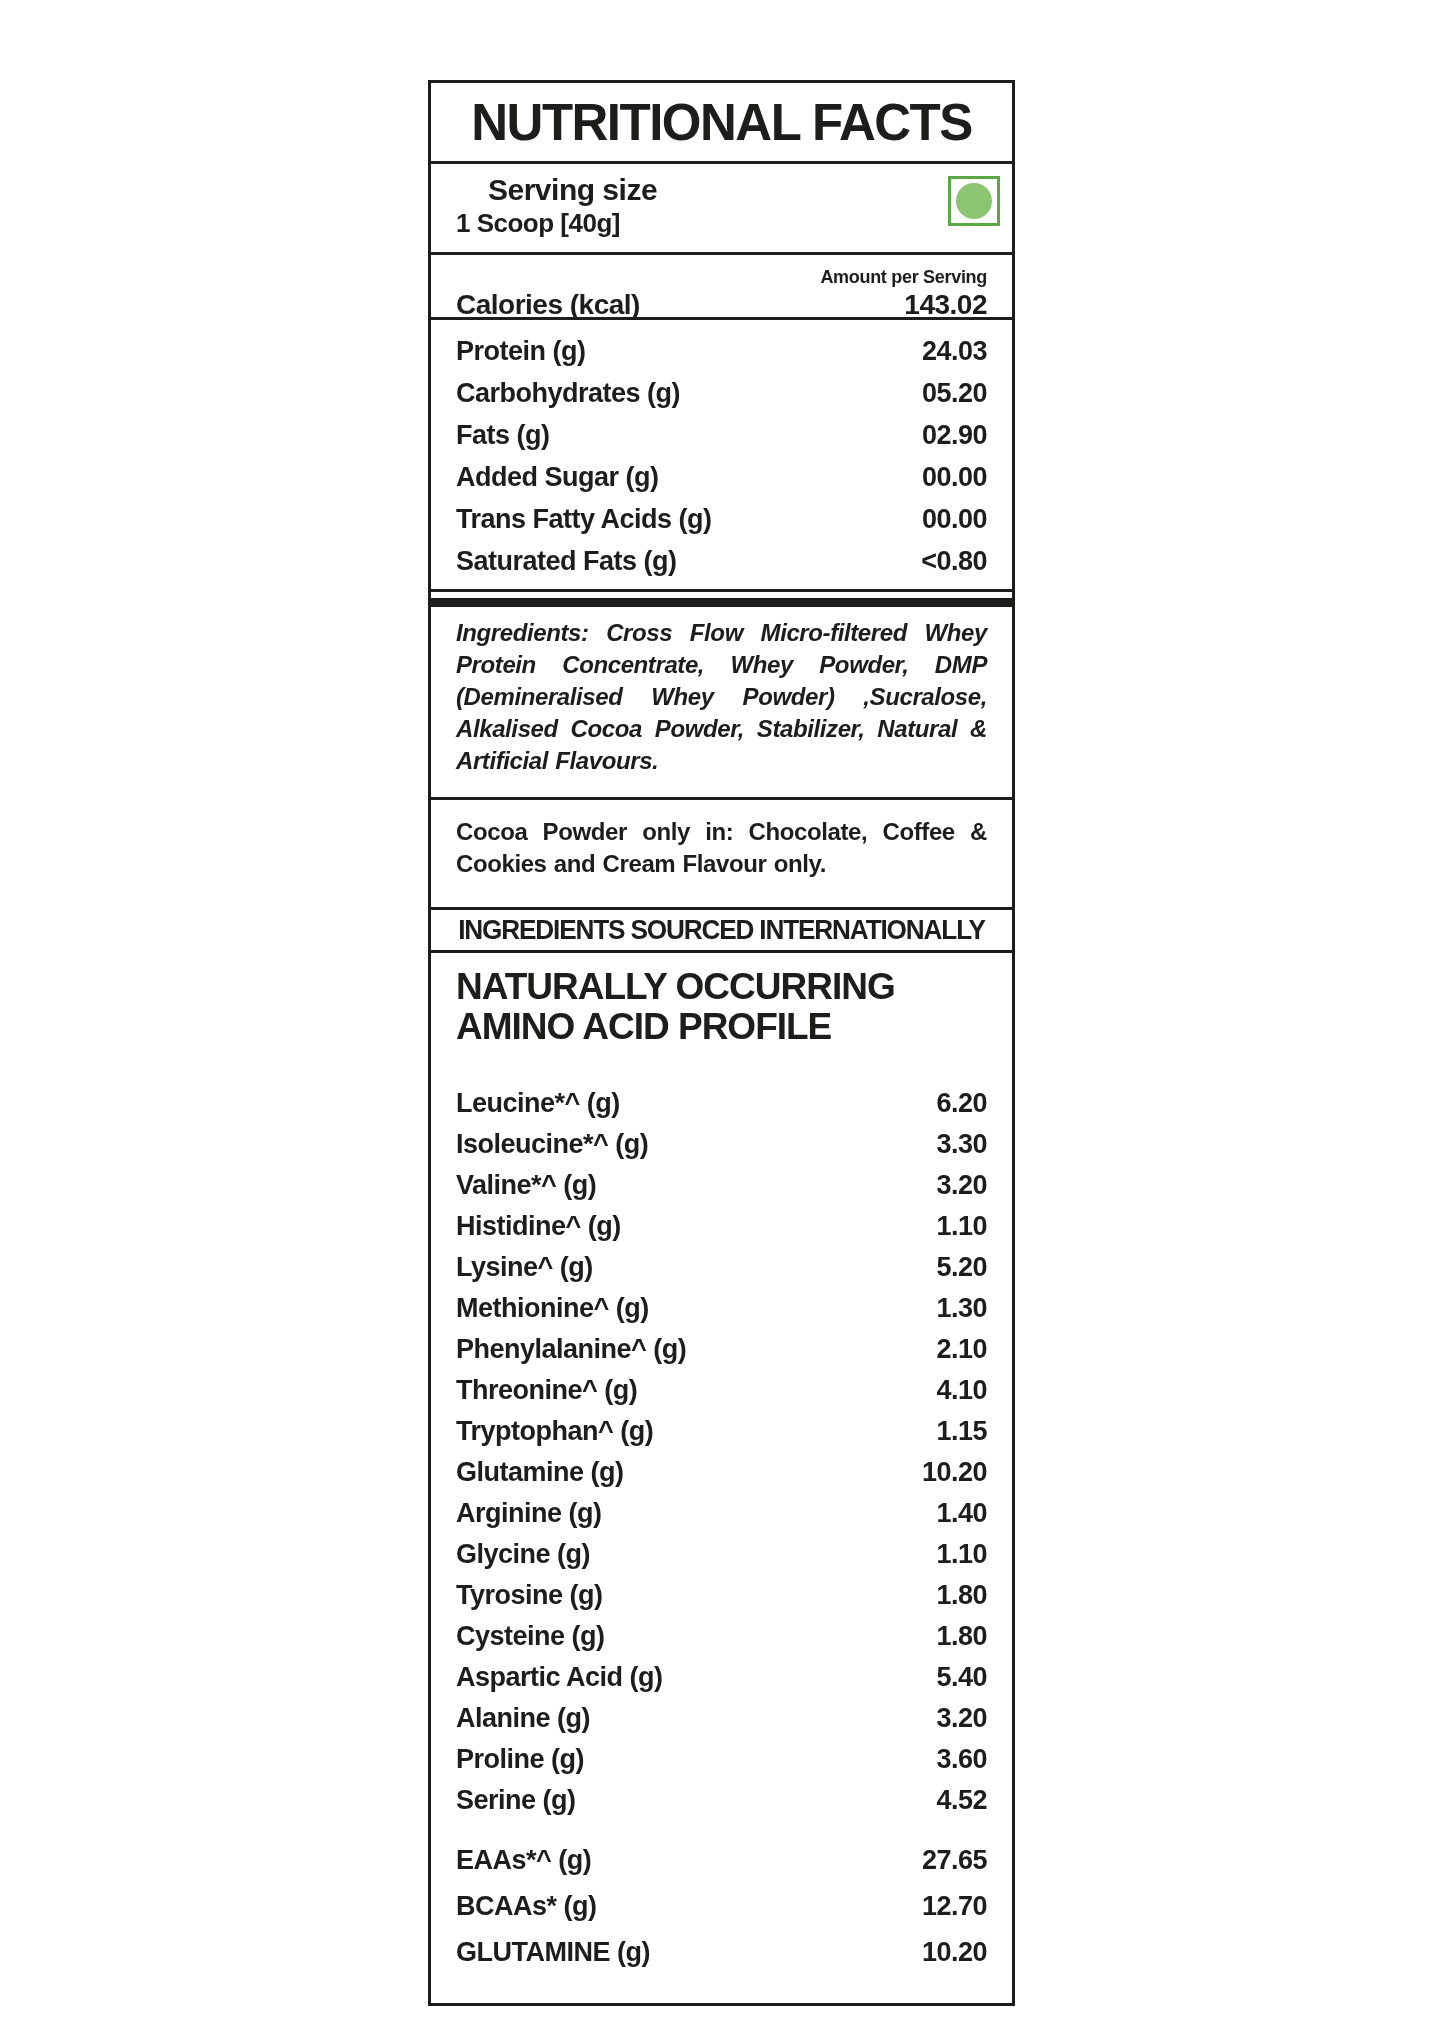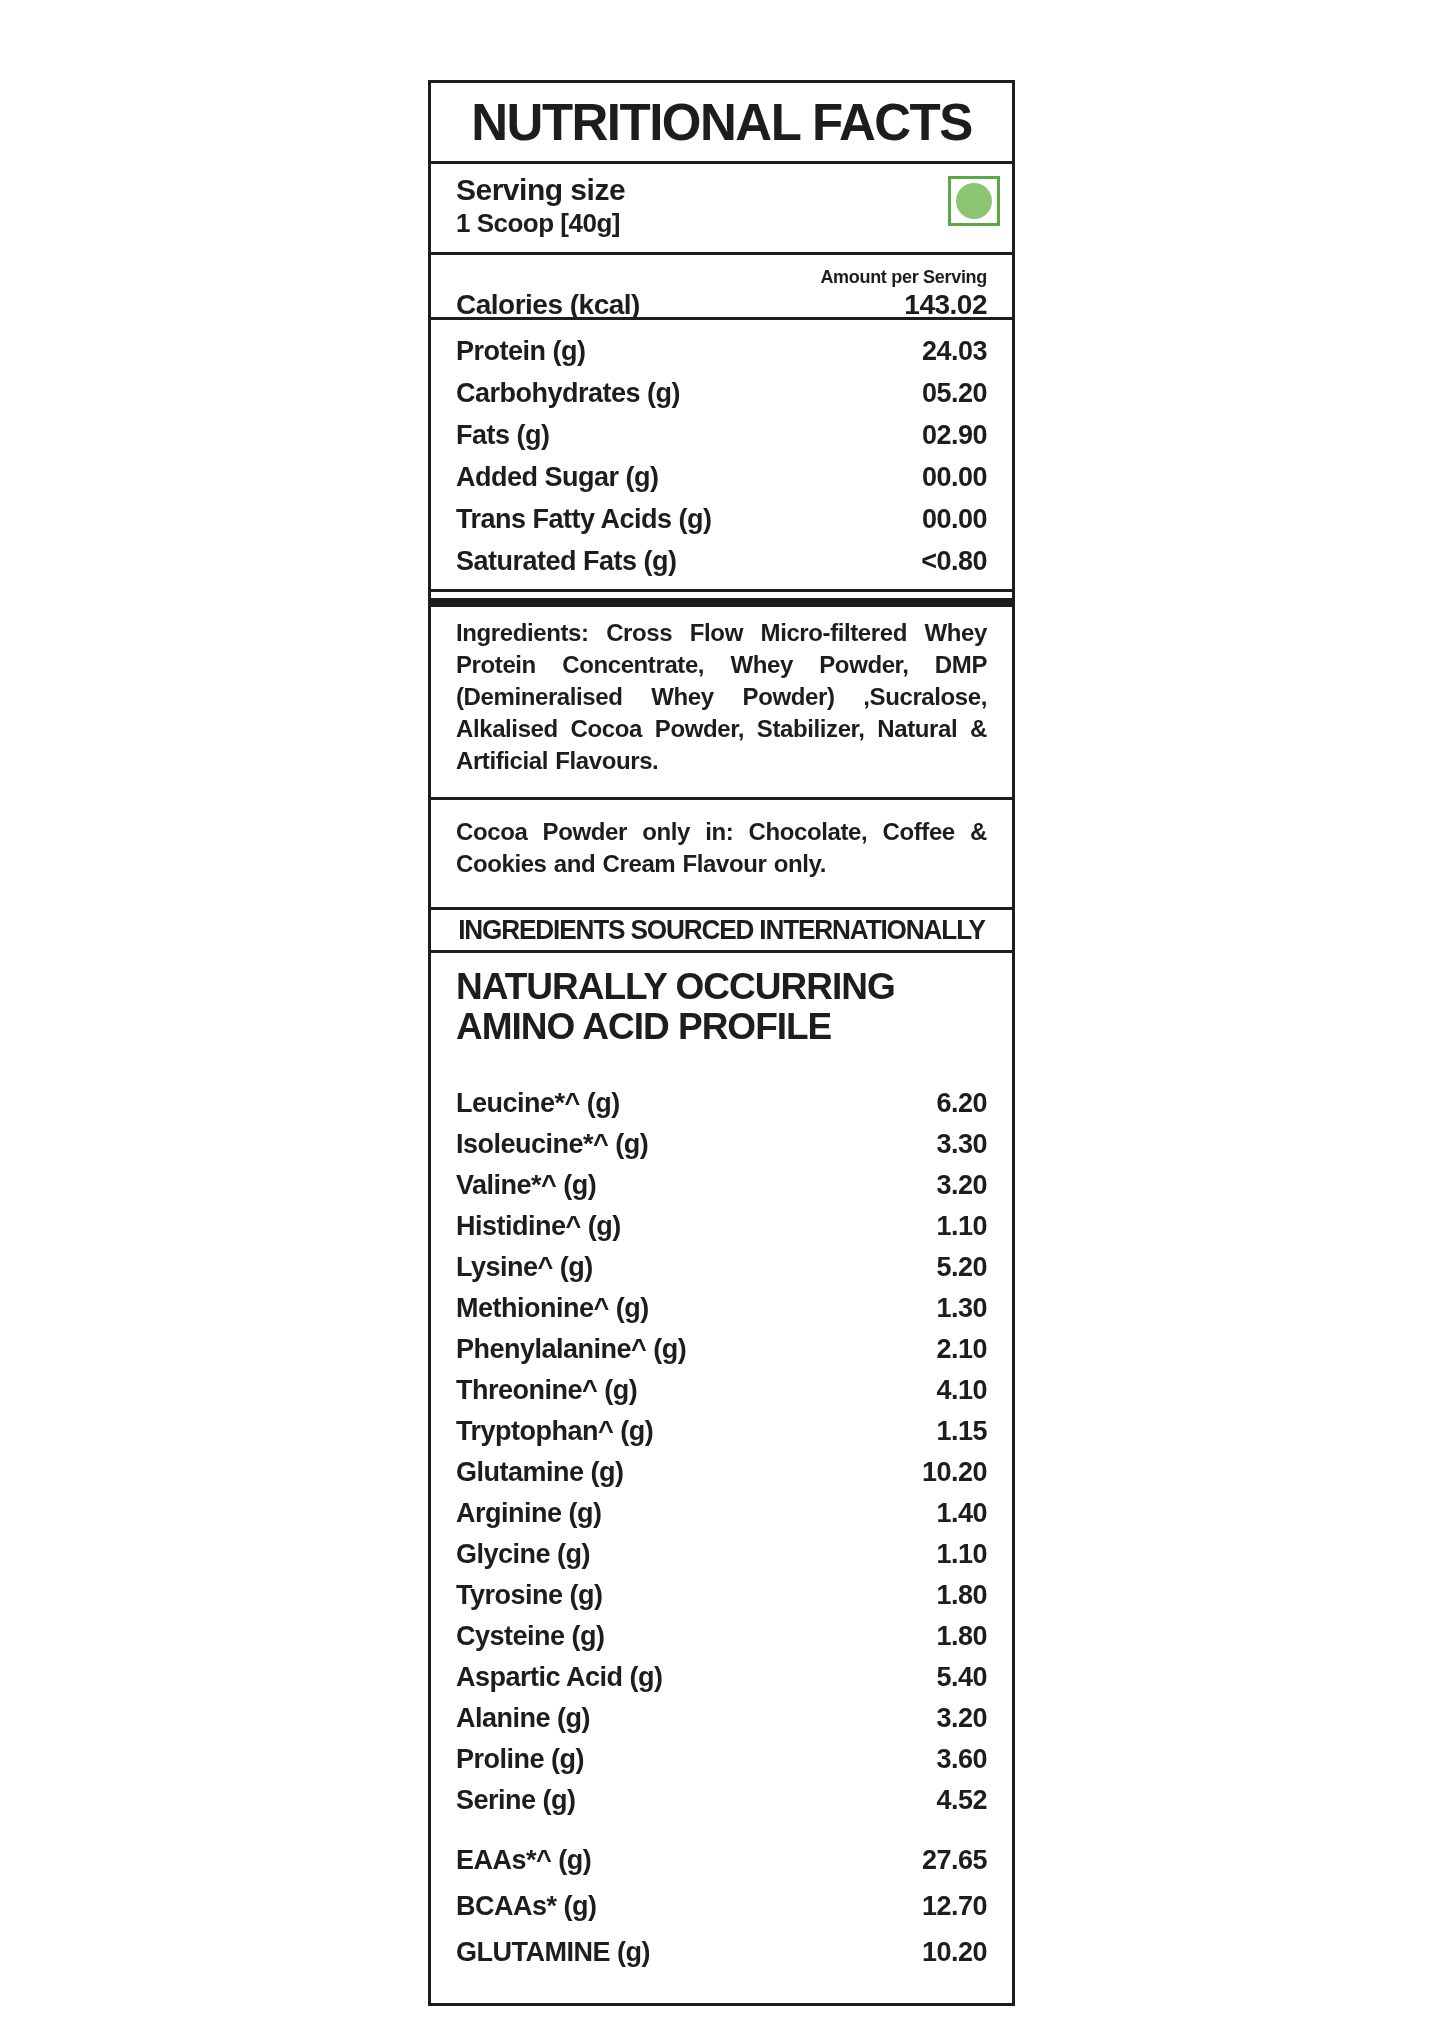--- a/index.html
+++ b/index.html
@@ -18,21 +18,21 @@
   .sec + .sec{border-top:3px solid #1d1d1b;}
   .title-sec{
     height:78px;display:flex;align-items:center;justify-content:center;
   }
   .title-sec h1{
     margin:0;font-size:51px;letter-spacing:-1.5px;white-space:nowrap;
   }
   .serving-sec{
     height:91px;position:relative;padding:8px 25px 0 25px;
   }
-  .serving-size{font-size:30px;line-height:36px;letter-spacing:-0.5px;}
+  .serving-size{font-size:30px;line-height:36px;letter-spacing:-0.5px;margin-left:32px;}
   .serving-value{font-size:26px;line-height:31px;letter-spacing:-0.5px;}
   .veg-mark{
     position:absolute;top:12px;right:12px;width:52px;height:50px;
     border:3px solid #5ba845;box-sizing:border-box;background:#fff;
     display:flex;align-items:center;justify-content:center;
   }
   .veg-mark .dot{width:36px;height:36px;border-radius:50%;background:#8cc572;}
   .calories-sec{height:65px;padding:12px 25px 0 25px;}
   .amount-line{text-align:right;font-size:18px;line-height:20px;letter-spacing:-0.3px;}
   .cal-row{display:flex;justify-content:space-between;align-items:baseline;margin-top:2px;}
@@ -120,21 +120,21 @@
       <div class="row">
         <span class="lbl">Saturated Fats (g)</span>
         <span class="val">&lt;0.80</span>
       </div>
     </div>
 
   <div class="sec bar-zone">
     <div class="thick-bar"></div>
   </div>
 
-  <div class="sec ingredients-sec" style="border-top:none;">
+  <div class="sec ingredients-sec" style="border-top:none;font-style:italic;">
     <div class="para">Ingredients: Cross Flow Micro-filtered Whey Protein Concentrate, Whey Powder, DMP (Demineralised Whey Powder) ,Sucralose, Alkalised Cocoa Powder, Stabilizer, Natural &amp; Artificial Flavours.</div>
   </div>
 
   <div class="sec cocoa-sec">
     <div class="para">Cocoa Powder only in: Chocolate, Coffee &amp; Cookies and Cream Flavour only.</div>
   </div>
 
   <div class="sec sourced-sec">
     <span class="strip">INGREDIENTS SOURCED INTERNATIONALLY</span>
   </div>

